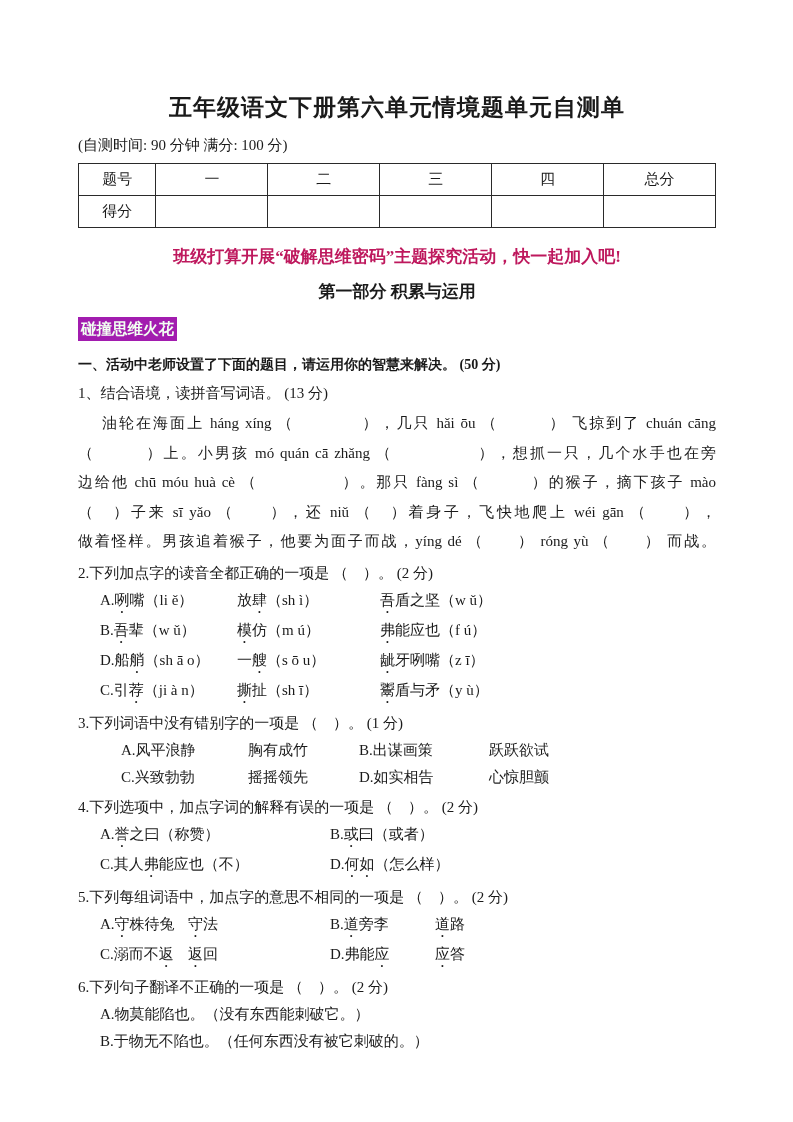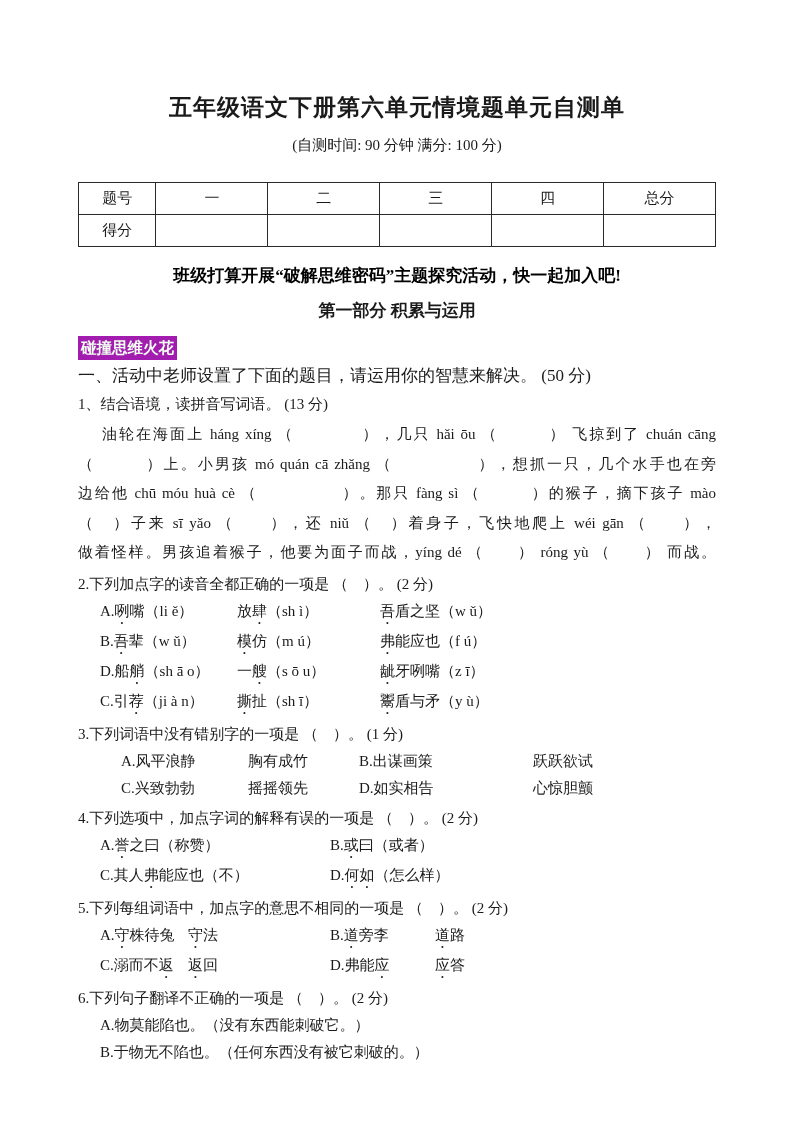--- a/index.html
+++ b/index.html
@@ -9,61 +9,61 @@
     font-family:"Liberation Serif","DejaVu Serif",serif;
     font-size:15px;
     -webkit-font-smoothing:antialiased;
   }
   .page{width:793px;height:1122px;box-sizing:border-box;padding:92px 77px 0 78px;overflow:hidden;}
 
   .doc-title{
     text-align:center;font-size:23px;font-weight:bold;letter-spacing:1px;line-height:32px;
   }
   .doc-subtitle{
-    text-align:center;font-size:15px;line-height:20px;margin-top:11px;
+    font-size:15px;line-height:20px;margin-top:11px;
   }
 
   table.score{
-    width:100%;border-collapse:collapse;margin-top:27px;table-layout:fixed;
+    width:100%;border-collapse:collapse;margin-top:8px;table-layout:fixed;
   }
   table.score td{
     border:1.6px solid #2a2a2a;height:31px;text-align:center;font-size:15px;padding:0;
   }
   table.score td.first{width:12%;}
 
   .notice{
-    margin-top:17px;text-align:center;color:#000000;font-weight:bold;font-size:17px;line-height:23px;
+    margin-top:17px;text-align:center;color:#be185d;font-weight:bold;font-size:17px;line-height:23px;
   }
   .part-heading{
     margin-top:11px;text-align:center;font-weight:bold;font-size:17px;line-height:26px;
   }
   .badge{
     display:inline-block;margin-top:12px;background:#a21caf;color:#f2fff2;
     font-size:15.5px;font-weight:bold;padding:2px 3px 3px 3px;line-height:19px;
   }
   .section-title{
-    margin-top:4px;font-weight:normal;font-size:17px;line-height:24px;
+    margin-top:12px;font-weight:bold;font-size:14px;line-height:24px;
   }
 
   .stem{line-height:27px;margin-top:3px;}
   .q1-line{line-height:29.5px;text-align:justify;text-align-last:justify;}
   .q1-line.indent{text-indent:24px;}
   .q1-block{margin-top:2px;}
 
   .opt-row{display:flex;padding-left:22px;line-height:27px;}
   .opt-line{padding-left:22px;line-height:27px;}
 
   .q2-c1{width:137px;flex:none;font-family:Liberation Serif, serif;}
   .q2-c2{width:143px;flex:none;}
   .q2-c3{flex:1;}
 
   .q3-c1{width:127px;flex:none;margin-left:21px;}
   .q3-c2{width:111px;flex:none;}
   .q3-c3{width:130px;flex:none;}
-  .q3-c4{flex:1;margin-left:44px;}
+  .q3-c4{flex:1;}
 
   .q4-c1{width:230px;flex:none;}
   .q4-c2{flex:1;}
 
   .q5-c1{width:88px;flex:none;}
   .q5-c2{width:142px;flex:none;}
   .q5-c3{width:105px;flex:none;}
   .q5-c4{flex:1;}
 
   .em-dot{

